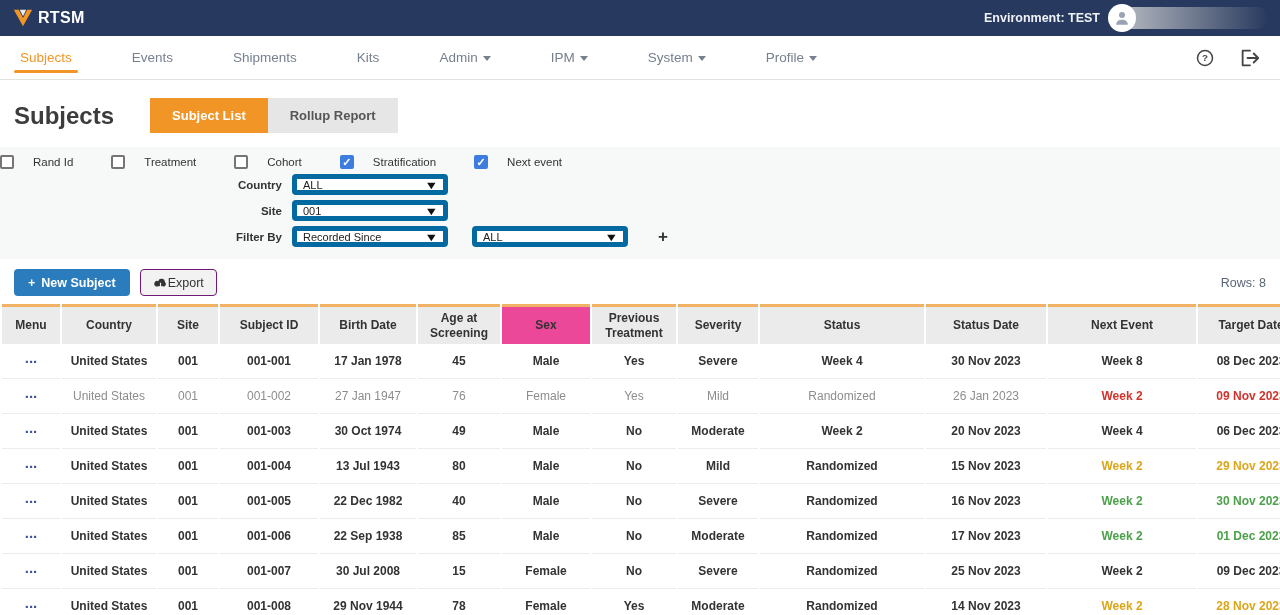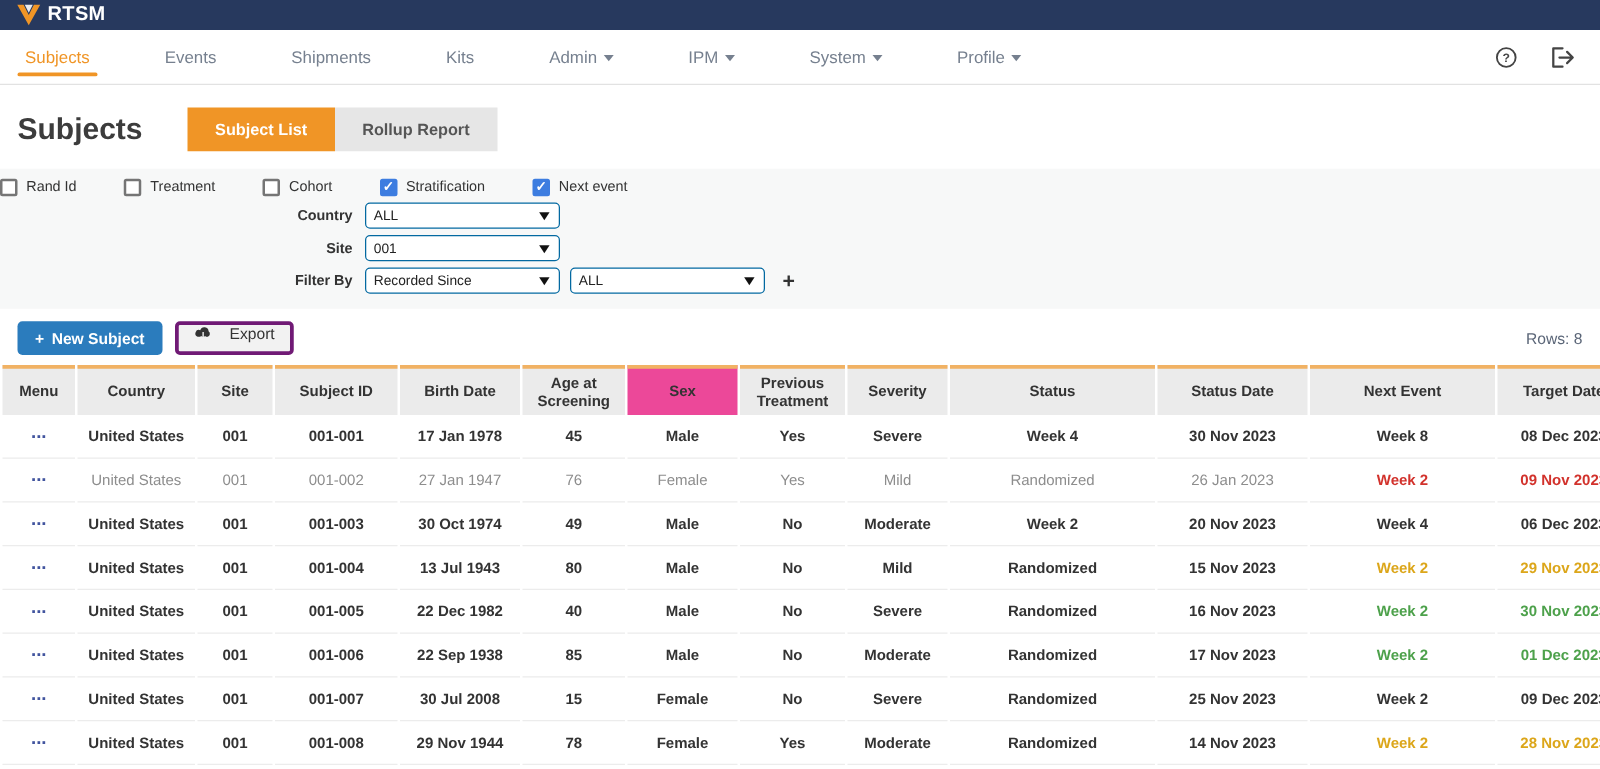--- a/index.html
+++ b/index.html
@@ -1,20 +1,20 @@
 <!DOCTYPE html>
 <html><head>
 <meta charset="utf-8">
 <style>
   * { box-sizing: border-box; margin: 0; padding: 0; }
   html,body { width:1280px; height:615px; overflow:hidden; background:#fff;
     font-family:"Liberation Sans", sans-serif; color:#333; }
 
   
-  .topbar { height:24px; background:#27395e; display:flex; align-items:center;
+  .topbar { height:36px; background:#27395e; display:flex; align-items:center;
     padding:12px 12px; justify-content:space-between; }
   .brand { display:flex; align-items:center; gap:4px; }
   .brand-name { color:#fff; font-size:16px; font-weight:bold; letter-spacing:.3px; }
   .env { display:flex; align-items:center; gap:8px; }
   .env-label { color:#eef1f6; font-size:12.5px; font-weight:bold; }
   .avatar-pill { position:relative; width:160px; height:24px; }
   .avatar-grad { position:absolute; left:10px; top:1px; width:150px; height:22px;
     border-radius:11px; background:linear-gradient(to right,#b9bcc2,rgba(150,155,165,0)); }
   .avatar-circle { position:absolute; left:0; top:-2px; width:28px; height:28px;
     border-radius:50%; background:#fff; display:flex; align-items:center; justify-content:center; }
@@ -40,40 +40,40 @@
   .view-tab { font-size:13px; padding:10px 22px; background:#e6e6e6; color:#555;
     cursor:pointer; font-weight:bold; }
   .view-tab.active { background:#f09526; color:#fff; }
 
   
   .filter-panel { background:#f7f8f8; padding:8px 0 12px; }
   .filter-row { display:flex; align-items:center; margin-bottom:5px; }
   .filter-label { width:292px; text-align:right; padding-right:10px; font-size:11.5px;
     font-weight:bold; color:#333; flex:0 0 292px; }
   .show-opts { display:flex; align-items:center; gap:38px; }
-  .chk-wrap { display:flex; align-items:center; gap:7px; cursor:pointer; }
+  .chk-wrap { display:flex; align-items:center; gap:19px; cursor:pointer; }
   .chk { width:14px; height:14px; border:2px solid #757575; border-radius:2px; background:#fff;
     display:flex; align-items:center; justify-content:center; }
   .chk.checked { background:#3d7de0; border-color:#3d7de0; color:#fff; font-size:11px;
     font-weight:bold; line-height:1; }
   .chk-label { font-size:11.5px; color:#333; }
-  .sel { width:156px; height:21px; background:#fff; border:1px solid #0369a1; border-radius:4px;
-    display:flex; align-items:center; justify-content:space-between; padding:0 6px;
-    font-size:11px; color:#222; cursor:pointer; margin-right:8px; }
+  .sel { width:156px; height:21px; background:#fff; border:5px solid #0369a1; border-radius:4px;
+    display:flex; justify-content:space-between; padding:0 6px;
+    font-size:11px; color:#222; cursor:pointer; margin-right:24px; }
   .sel-arrow { font-size:11px; color:#111; font-weight:bold; transform:scaleX(1.3); }
   .plus-btn { font-size:17px; font-weight:bold; color:#333; cursor:pointer; margin-left:6px; }
 
   
   .action-row { display:flex; align-items:center; padding:10px 14px 8px; }
   .btn-new { background:#2b7cbd; color:#fff; border:none; border-radius:4px; height:27px;
     padding:0 14px; font-size:12.5px; font-weight:bold; cursor:pointer;
     font-family:"Liberation Sans", sans-serif; display:flex; align-items:center; gap:6px; }
-  .btn-export { background:#f2f2f2; color:#333; border:3px solid #701a75; border-radius:4px;
+  .btn-export { background:#f2f2f2; color:#333; border:1px solid #701a75; border-radius:4px;
     height:27px; padding:0 12px; font-size:12.5px; cursor:pointer; margin-left:10px;
-    font-family:"Liberation Sans", sans-serif; display:flex; align-items:flex-start; gap:14px; }
+    font-family:"Liberation Sans", sans-serif; display:flex; align-items:center; gap:0; }
   .rows-count { margin-left:auto; font-size:12.5px; color:#5a6577; }
 
   
   table { width:1280px; table-layout:fixed; border-collapse:separate; border-spacing:2px 0; }
   thead th { background:#ebebeb; border-top:3px solid #f1b264; font-size:12px; font-weight:bold;
     color:#333; text-align:center; vertical-align:middle; height:40px; line-height:1.25;
     padding:2px 2px; cursor:pointer; }
   thead th.col-sex { background:#ec4899;margin-left:12px; }
   tbody td { text-align:center; font-size:12px; font-weight:bold; color:#333; height:35px;
     border-bottom:1px solid #ececec; padding:0 2px; white-space:nowrap; overflow:hidden; }
@@ -87,20 +87,33 @@
 </head>
 <body>
 
 <div class="topbar">
   <div class="brand">
     <svg width="22" height="22" viewBox="0 0 24 24">
       <path d="M2 3 L12 21 L22 3 L16.5 3 L12 12 L7.5 3 Z" fill="#f09526"></path>
       <path d="M8.5 3 L12 10 L15.5 3 Z" fill="#ffffff" opacity="0.9"></path>
     </svg>
     <span class="brand-name">RTSM</span>
+  </div>
+  <div class="env">
+    <span class="env-label">Environment: TEST</span>
+    <div class="avatar-pill">
+      <div class="avatar-grad"></div>
+      <div class="avatar-circle">
+        <svg width="20" height="20" viewBox="0 0 24 24">
+          <circle cx="12" cy="9" r="4" fill="#27395e" opacity="0"></circle>
+          <circle cx="12" cy="8.5" r="3.6" fill="#9aa3b5"></circle>
+          <path d="M5 20 C5 15.5 9 14 12 14 C15 14 19 15.5 19 20 Z" fill="#9aa3b5"></path>
+        </svg>
+      </div>
+    </div>
   </div>
 </div>
 
 <div class="navbar">
   <div class="nav-items">
       <div class="nav-item active">Subjects</div>
       <div class="nav-item">Events</div>
       <div class="nav-item">Shipments</div>
       <div class="nav-item">Kits</div>
       <div class="nav-item">Admin<span class="caret"></span></div>

